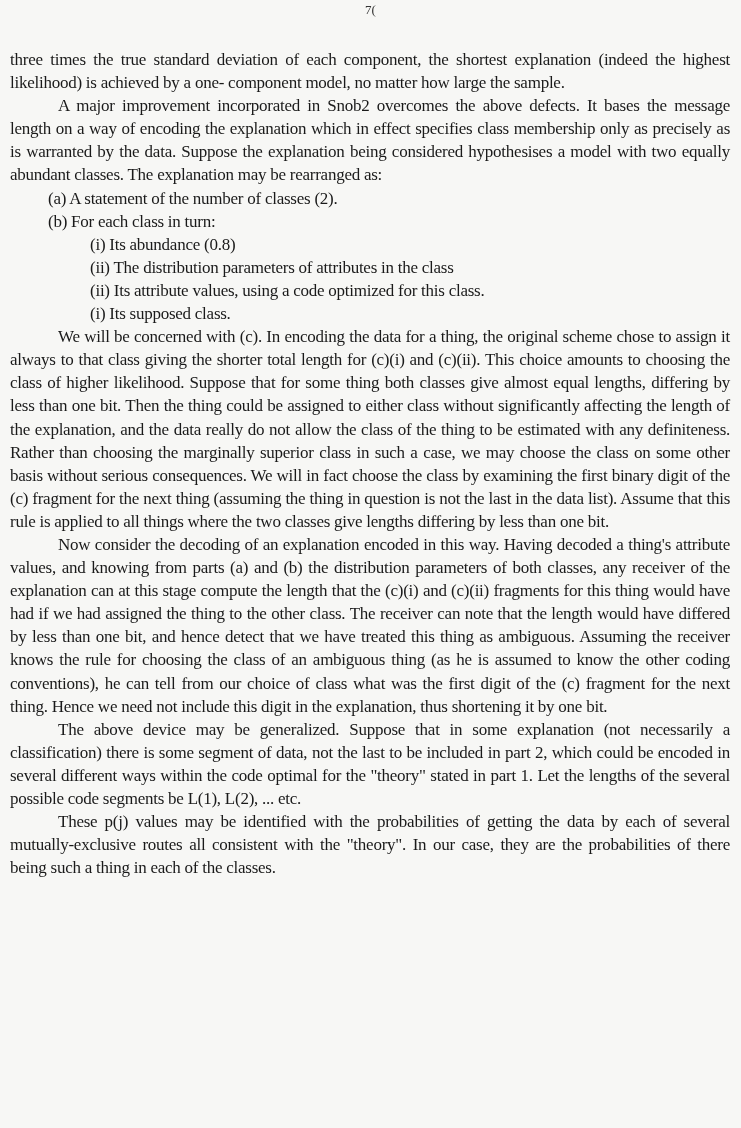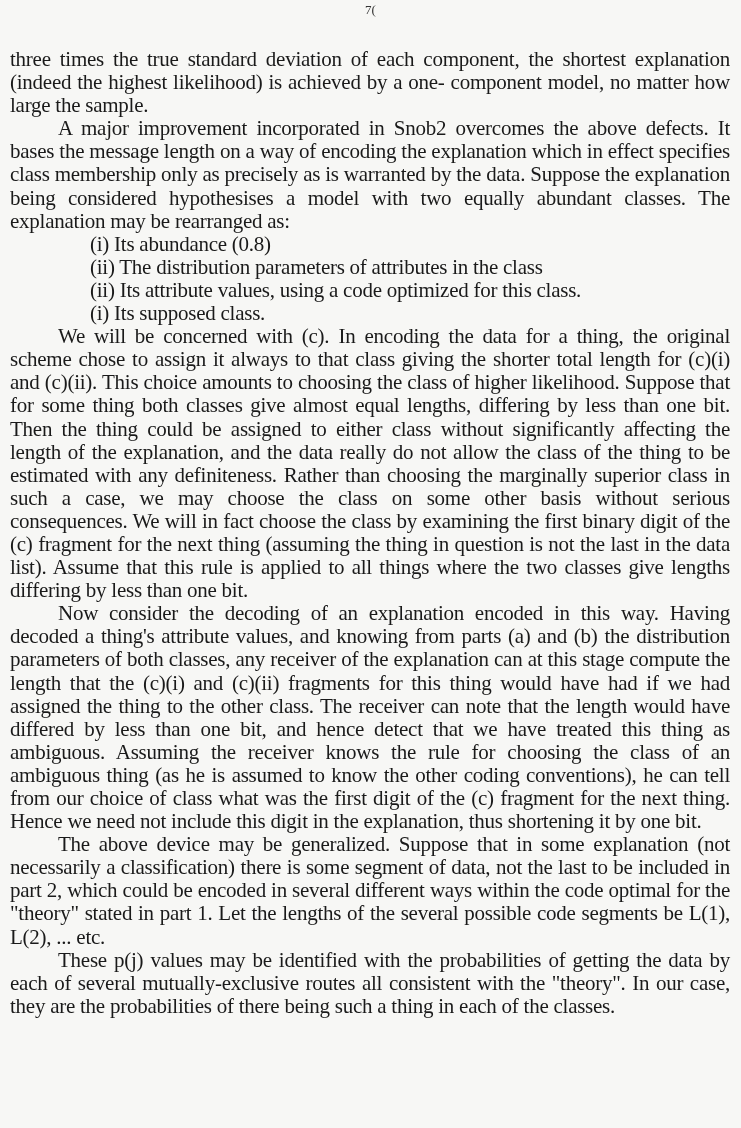--- a/index.html
+++ b/index.html
@@ -9,37 +9,39 @@
     font-family: "Liberation Serif", "DejaVu Serif", serif;
     color:#1a1a1a;
     position:relative;
   }
   .page-num {
     position:absolute; top:2px; left:0; width:741px; text-align:center;
     font-size:13px; color:#333;
   }
   .content {
     position:absolute; top:48px; left:10px; width:720px;
-    font-size:21px; line-height:23.1px;
+    font-size:17px; line-height:23.1px;
     letter-spacing:-0.25px;
   }
   .content p { margin:0; text-align:justify; text-align-last:left; }
   .indent { text-indent:48px; }
   .list-a { padding-left:38px; }
   .list-i { padding-left:80px; }
   .eq { padding-left:48px; white-space:pre; }
 </style>
 </head>
 <body>
 
 <div class="page-num">7(</div>
 
 <div class="content">
   <p>three times the true standard deviation of each component, the shortest explanation (indeed the highest likelihood) is achieved by a one- component model, no matter how large the sample.</p>
   <p class="indent">A major improvement incorporated in Snob2 overcomes the above defects. It bases the message length on a way of encoding the explanation which in effect specifies class membership only as precisely as is warranted by the data. Suppose the explanation being considered hypothesises a model with two equally abundant classes. The explanation may be rearranged as:</p>
+  <p class="list-a">(a) A statement of the number of classes (2).</p>
+  <p class="list-a">(b) For each class in turn:</p>
   <p class="list-i">(i) Its abundance (0.8)</p>
   <p class="list-i">(ii) The distribution parameters of attributes in the class</p>
   <p class="list-i">(ii) Its attribute values, using a code optimized for this class.</p>
   <p class="list-i">(i) Its supposed class.</p>
   <p class="indent">We will be concerned with (c). In encoding the data for a thing, the original scheme chose to assign it always to that class giving the shorter total length for (c)(i) and (c)(ii). This choice amounts to choosing the class of higher likelihood. Suppose that for some thing both classes give almost equal lengths, differing by less than one bit. Then the thing could be assigned to either class without significantly affecting the length of the explanation, and the data really do not allow the class of the thing to be estimated with any definiteness. Rather than choosing the marginally superior class in such a case, we may choose the class on some other basis without serious consequences. We will in fact choose the class by examining the first binary digit of the (c) fragment for the next thing (assuming the thing in question is not the last in the data list). Assume that this rule is applied to all things where the two classes give lengths differing by less than one bit.</p>
   <p class="indent">Now consider the decoding of an explanation encoded in this way. Having decoded a thing's attribute values, and knowing from parts (a) and (b) the distribution parameters of both classes, any receiver of the explanation can at this stage compute the length that the (c)(i) and (c)(ii) fragments for this thing would have had if we had assigned the thing to the other class. The receiver can note that the length would have differed by less than one bit, and hence detect that we have treated this thing as ambiguous. Assuming the receiver knows the rule for choosing the class of an ambiguous thing (as he is assumed to know the other coding conventions), he can tell from our choice of class what was the first digit of the (c) fragment for the next thing. Hence we need not include this digit in the explanation, thus shortening it by one bit.</p>
   <p class="indent">The above device may be generalized. Suppose that in some explanation (not necessarily a classification) there is some segment of data, not the last to be included in part 2, which could be encoded in several different ways within the code optimal for the "theory" stated in part 1. Let the lengths of the several possible code segments be L(1), L(2), ... etc.</p>
   <p class="indent">These p(j) values may be identified with the probabilities of getting the data by each of several mutually-exclusive routes all consistent with the "theory". In our case, they are the probabilities of there being such a thing in each of the classes.</p>
 </div>
 

